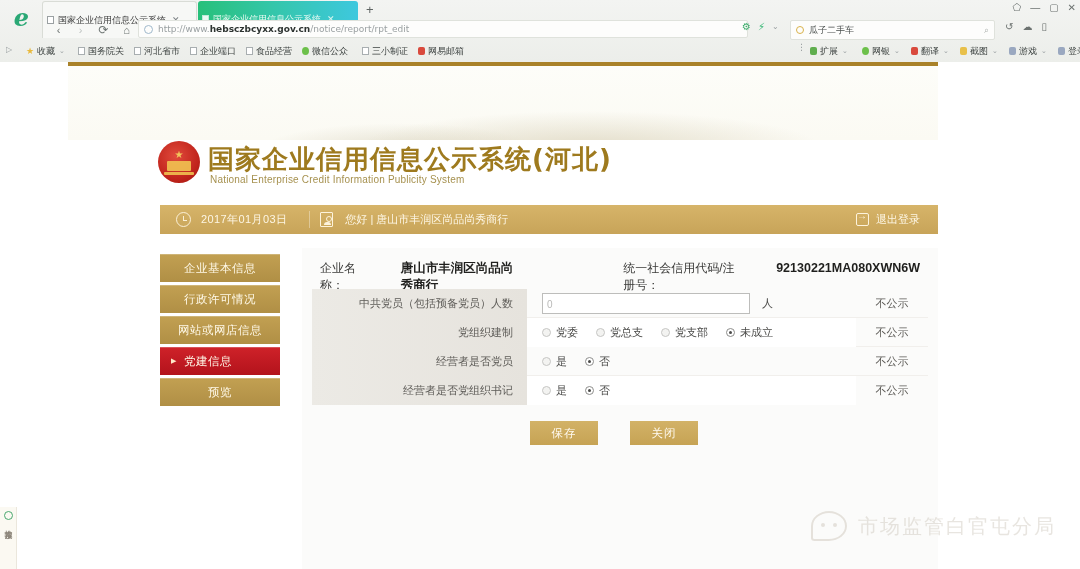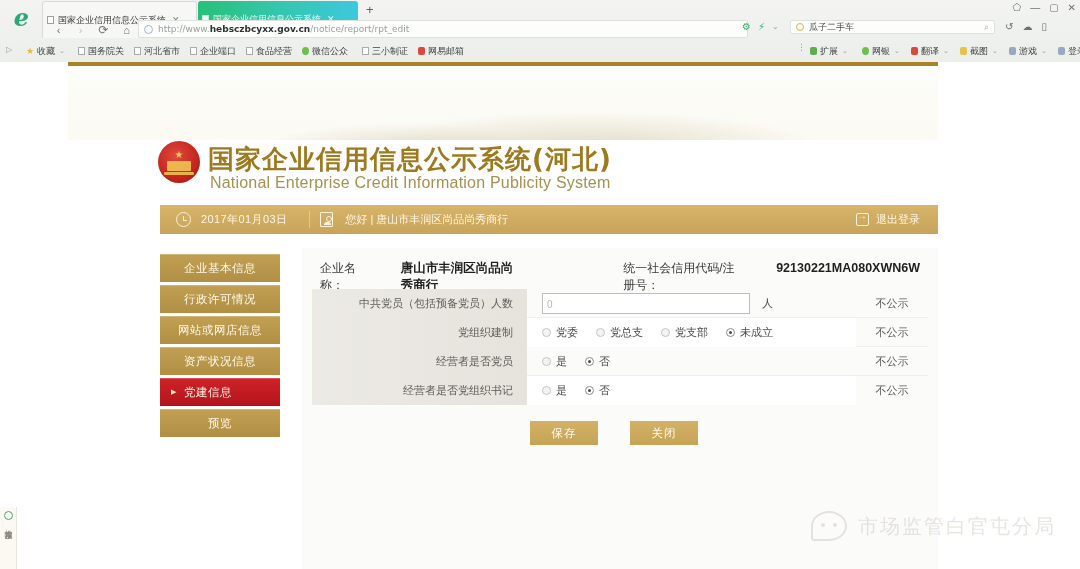--- a/index.html
+++ b/index.html
@@ -57,21 +57,21 @@
   .urlbar .u-txt { font-size:9px; color:#9aa0a2; white-space:nowrap;
                    font-family:"DejaVu Sans", sans-serif; }
   .urlbar .u-txt b { color:#2d3331; font-weight:bold; }
 
   .nav-right { position:absolute; left:742px; top:3px; display:flex;
                align-items:center; gap:7px; font-size:10px; }
   .nr-gear { color:#3fae6d; }
   .nr-bolt { color:#3cb878; }
   .nr-chev { color:#9aa0a2; font-size:8px; }
 
-  .searchbar { position:absolute; left:790px; top:2px; width:205px; height:14px;
+  .searchbar { position:absolute; left:790px; top:2px; width:205px; height:20px;
                background:#fdfdfc; border:1px solid #dfe2dc; border-radius:2px;
                display:flex; align-items:center; padding:0 5px; }
   .searchbar .s-ico { width:8px; height:8px; border:1.4px solid #d9b24a;
                       border-radius:50%; margin-right:5px; flex:none; }
   .searchbar .s-txt { font-size:9px; color:#4a4f4d; }
   .searchbar .s-mag { margin-left:auto; font-size:9px; color:#a7acaa; }
 
   .nav-far { position:absolute; left:1005px; top:3px; display:flex; gap:9px;
              align-items:center; font-size:10px; color:#6c7270; }
 
@@ -112,21 +112,21 @@
                     color:#f2c75c; font-size:10px; line-height:10px; }
   .emblem .e-gate { position:absolute; left:9px; top:20px; width:24px; height:10px;
                     background:#f0c050; border-radius:1px; opacity:.92; }
   .emblem .e-base { position:absolute; left:6px; top:31px; width:30px; height:3px;
                     background:#f0c050; border-radius:1px; opacity:.9; }
 
   .brand-cn { position:absolute; left:208px; top:80px; font-size:26px;
               font-weight:bold; color:#9e7a1e; letter-spacing:1px;
               font-family:"DejaVu Sans", sans-serif;
               text-shadow:0 1px 0 rgba(255,255,255,.6); }
-  .brand-en { position:absolute; left:210px; top:112px; font-size:16px;
+  .brand-en { position:absolute; left:210px; top:112px; font-size:10px;
               color:#a6914f; letter-spacing:.2px;
               font-family:"Liberation Sans", sans-serif; }
 
   .userbar { position:absolute; left:160px; top:143px; width:778px; height:29px;
              background:linear-gradient(180deg,#d6b469,#c8a459);
              display:flex; align-items:center; }
   .ub-ico { width:15px; height:15px; border:1.3px solid #fdf3dc; border-radius:50%;
             margin-left:16px; position:relative; flex:none; opacity:.95; }
   .ub-ico:before { content:""; position:absolute; left:6px; top:3px; width:1.3px;
                    height:5px; background:#fdf3dc; }
@@ -390,23 +390,20 @@
     <div class="side">
       <div class="side-item">
         <span>企业基本信息</span>
       </div>
       <div class="side-item">
         <span>行政许可情况</span>
       </div>
       <div class="side-item">
         <span>网站或网店信息</span>
       </div>
-      <div class="side-item">
-        <span>资产状况信息</span>
-      </div>
       <div class="side-item active">
         <span>党建信息</span>
       </div>
       <div class="side-item">
         <span>预览</span>
       </div>
     </div>
 
     <div class="content">
 

